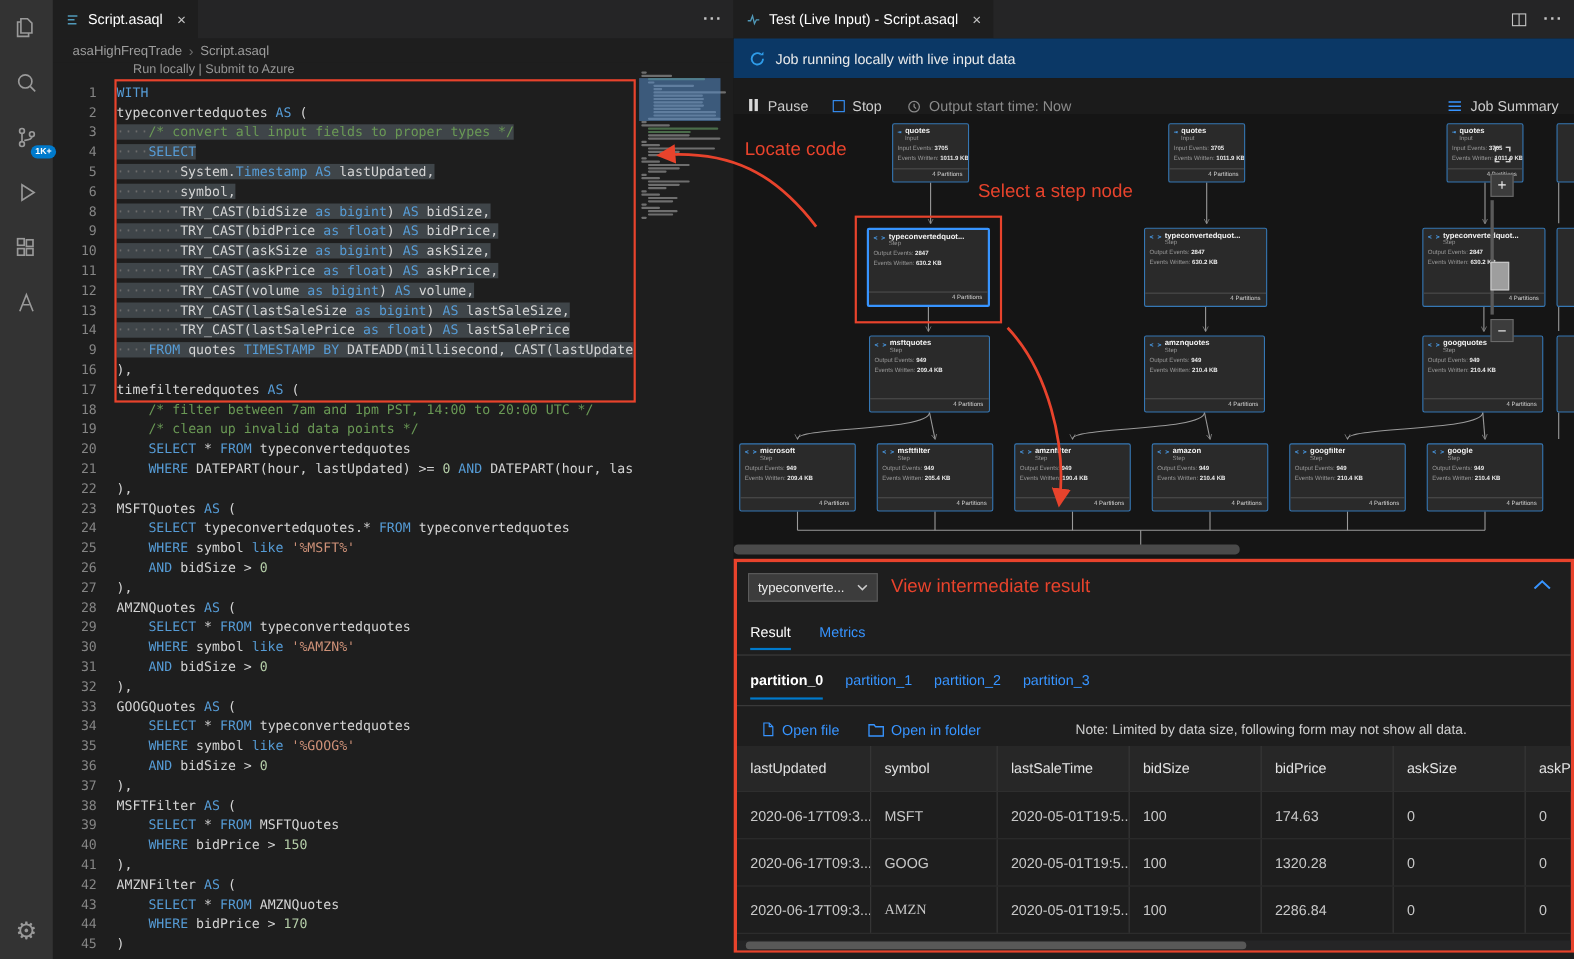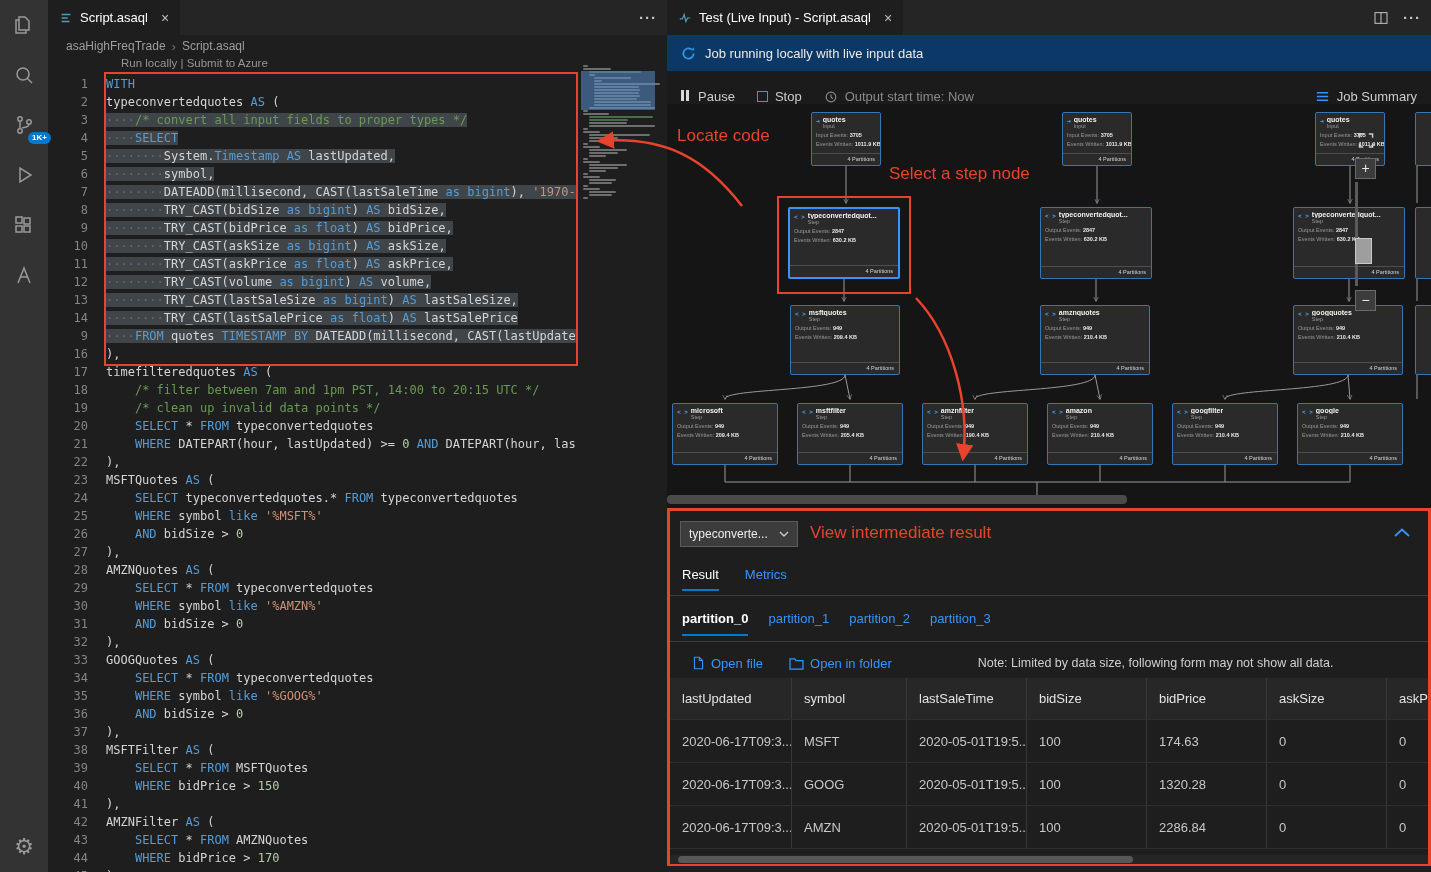--- a/index.html
+++ b/index.html
@@ -192,32 +192,31 @@
   </div>
   <div class="editor">
     <div class="codelens"><a>Run locally</a><span> | </span><a>Submit to Azure</a></div>
     <div id="code-lines">
         <div class="code-line"><span class="ln">1</span><span class="code-text"><span class="kw">WITH</span></span></div>
         <div class="code-line"><span class="ln">2</span><span class="code-text">typeconvertedquotes <span class="kw">AS</span> (</span></div>
         <div class="code-line"><span class="ln">3</span><span class="code-text sel"><span class="ws">····</span><span class="com">/* convert all input fields to proper types */</span></span></div>
         <div class="code-line"><span class="ln">4</span><span class="code-text sel"><span class="ws">····</span><span class="kw">SELECT</span></span></div>
         <div class="code-line"><span class="ln">5</span><span class="code-text sel"><span class="ws">········</span>System.<span class="kw">Timestamp</span> <span class="kw">AS</span> lastUpdated,</span></div>
         <div class="code-line"><span class="ln">6</span><span class="code-text sel"><span class="ws">········</span>symbol,</span></div>
-        <div class="code-line"><span class="ln">7</span><span class="code-text sel"><span class="ws">········</span>DATEADD(millisecond, CAST(lastSaleTime <span class="kw">as</span> <span class="kw">bigint</span>), <span class="str">'1970-</span></span></div>
         <div class="code-line"><span class="ln">8</span><span class="code-text sel"><span class="ws">········</span>TRY_CAST(bidSize <span class="kw">as</span> <span class="kw">bigint</span>) <span class="kw">AS</span> bidSize,</span></div>
         <div class="code-line"><span class="ln">9</span><span class="code-text sel"><span class="ws">········</span>TRY_CAST(bidPrice <span class="kw">as</span> <span class="kw">float</span>) <span class="kw">AS</span> bidPrice,</span></div>
         <div class="code-line"><span class="ln">10</span><span class="code-text sel"><span class="ws">········</span>TRY_CAST(askSize <span class="kw">as</span> <span class="kw">bigint</span>) <span class="kw">AS</span> askSize,</span></div>
         <div class="code-line"><span class="ln">11</span><span class="code-text sel"><span class="ws">········</span>TRY_CAST(askPrice <span class="kw">as</span> <span class="kw">float</span>) <span class="kw">AS</span> askPrice,</span></div>
         <div class="code-line"><span class="ln">12</span><span class="code-text sel"><span class="ws">········</span>TRY_CAST(volume <span class="kw">as</span> <span class="kw">bigint</span>) <span class="kw">AS</span> volume,</span></div>
         <div class="code-line"><span class="ln">13</span><span class="code-text sel"><span class="ws">········</span>TRY_CAST(lastSaleSize <span class="kw">as</span> <span class="kw">bigint</span>) <span class="kw">AS</span> lastSaleSize,</span></div>
         <div class="code-line"><span class="ln">14</span><span class="code-text sel"><span class="ws">········</span>TRY_CAST(lastSalePrice <span class="kw">as</span> <span class="kw">float</span>) <span class="kw">AS</span> lastSalePrice</span></div>
         <div class="code-line"><span class="ln">9</span><span class="code-text sel"><span class="ws">····</span><span class="kw">FROM</span> quotes <span class="kw">TIMESTAMP</span> <span class="kw">BY</span> DATEADD(millisecond, CAST(lastUpdate</span></div>
         <div class="code-line"><span class="ln">16</span><span class="code-text">),</span></div>
         <div class="code-line"><span class="ln">17</span><span class="code-text">timefilteredquotes <span class="kw">AS</span> (</span></div>
-        <div class="code-line"><span class="ln">18</span><span class="code-text">    <span class="com">/* filter between 7am and 1pm PST, 14:00 to 20:15 UTC */</span></span></div>
+        <div class="code-line"><span class="ln">18</span><span class="code-text">    <span class="com">/* filter between 7am and 1pm PST, 14:00 to 20:00 UTC */</span></span></div>
         <div class="code-line"><span class="ln">19</span><span class="code-text">    <span class="com">/* clean up invalid data points */</span></span></div>
         <div class="code-line"><span class="ln">20</span><span class="code-text">    <span class="kw">SELECT</span> * <span class="kw">FROM</span> typeconvertedquotes</span></div>
         <div class="code-line"><span class="ln">21</span><span class="code-text">    <span class="kw">WHERE</span> DATEPART(hour, lastUpdated) &gt;= <span class="num">0</span> <span class="kw">AND</span> DATEPART(hour, las</span></div>
         <div class="code-line"><span class="ln">22</span><span class="code-text">),</span></div>
         <div class="code-line"><span class="ln">23</span><span class="code-text">MSFTQuotes <span class="kw">AS</span> (</span></div>
         <div class="code-line"><span class="ln">24</span><span class="code-text">    <span class="kw">SELECT</span> typeconvertedquotes.* <span class="kw">FROM</span> typeconvertedquotes</span></div>
         <div class="code-line"><span class="ln">25</span><span class="code-text">    <span class="kw">WHERE</span> symbol <span class="kw">like</span> <span class="str">'%MSFT%'</span></span></div>
         <div class="code-line"><span class="ln">26</span><span class="code-text">    <span class="kw">AND</span> bidSize &gt; <span class="num">0</span></span></div>
         <div class="code-line"><span class="ln">27</span><span class="code-text">),</span></div>
         <div class="code-line"><span class="ln">28</span><span class="code-text">AMZNQuotes <span class="kw">AS</span> (</span></div>
@@ -671,21 +670,21 @@
           <span class="t-cell" style="width: 122px;">2020-06-17T09:3...</span>
           <span class="t-cell" style="width: 115px;">GOOG</span>
           <span class="t-cell" style="width: 120px;">2020-05-01T19:5...</span>
           <span class="t-cell" style="width: 120px;">100</span>
           <span class="t-cell" style="width: 120px;">1320.28</span>
           <span class="t-cell" style="width: 120px;">0</span>
           <span class="t-cell" style="width: 130px;">0</span>
         </div>
         <div class="t-row">
           <span class="t-cell" style="width: 122px;">2020-06-17T09:3...</span>
-          <span class="t-cell" style="width: 115px;">AMZN</span>
+          <span class="t-cell" style="width: 115px; font-family: Liberation Serif, serif;">AMZN</span>
           <span class="t-cell" style="width: 120px;">2020-05-01T19:5...</span>
           <span class="t-cell" style="width: 120px;">100</span>
           <span class="t-cell" style="width: 120px;">2286.84</span>
           <span class="t-cell" style="width: 120px;">0</span>
           <span class="t-cell" style="width: 130px;">0</span>
         </div>
       </div>
     <div class="res-hscroll">
         <div class="thumb"></div>
       </div>

